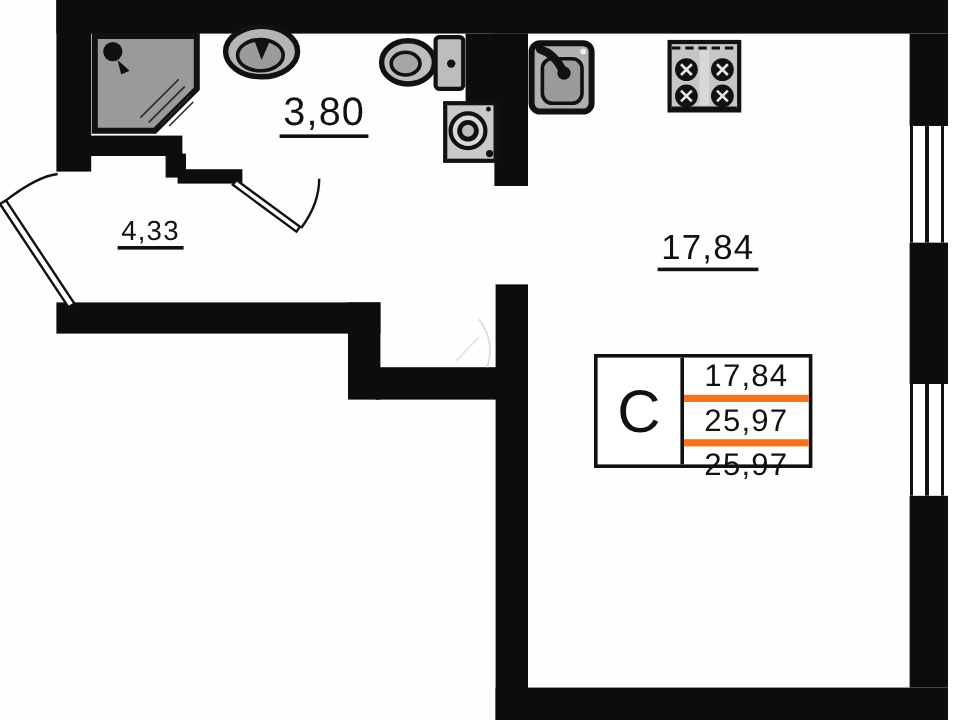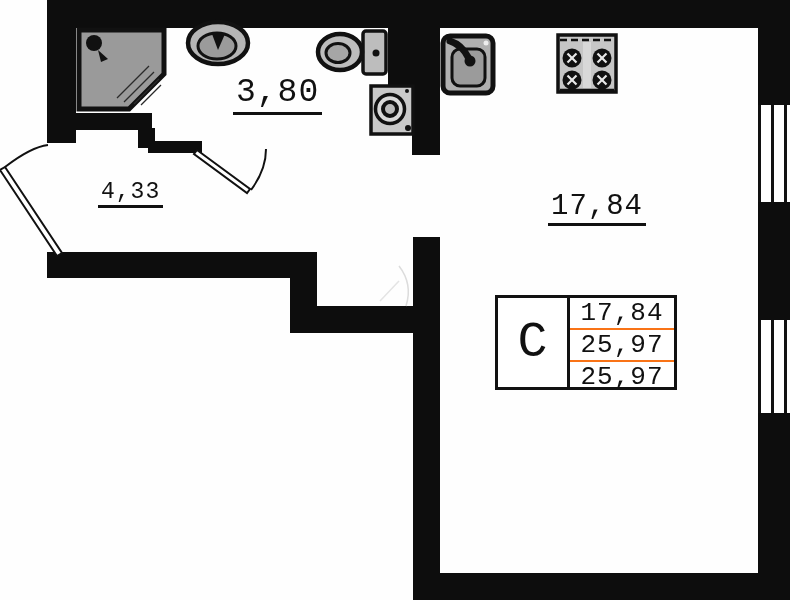--- a/index.html
+++ b/index.html
@@ -1,18 +1,18 @@
 <!DOCTYPE html>
 <html><head>
 <meta charset="utf-8">
 <style>
   html,body{margin:0;padding:0;background:#fff;}
   #plan{
     position:relative;width:790px;height:600px;background:#fefefe;
-    overflow:hidden;font-family:Liberation Mono, monospace;color:#111;
+    overflow:hidden;font-family:Liberation Sans, sans-serif;color:#111;
   }
   .wall{position:absolute;background:#0d0d0d;}
   .vent-slot{position:absolute;background:#fff;}
   .window{
     position:absolute;
     background:repeating-linear-gradient(to right,#111 0px,#111 3px,#fff 3px,#fff 13px);
   }
   svg.fixtures{position:absolute;left:0;top:0;}
   .room-label{
     position:absolute;font-weight:normal;letter-spacing:1px;
@@ -28,21 +28,21 @@
   }
   .stamp-letter{
     width:69px;border-right:3px solid #111;display:flex;
     align-items:center;justify-content:center;font-size:50px;
   }
   .stamp-values{flex:1;display:flex;flex-direction:column;}
   .stamp-row{
     flex:1;display:flex;align-items:center;justify-content:center;
     font-size:26px;letter-spacing:1px;
   }
-  .stamp-row + .stamp-row{border-top:2px solid #f97316;}
+  .stamp-row + .stamp-row{border-top:6px solid #f97316;}
 </style>
 </head>
 <body>
 
 <div id="plan">
 
   <div class="wall" style="left:47px;top:0;width:752px;height:28px"></div>
   <div class="wall" style="left:47px;top:0;width:29px;height:143px"></div>
   <div class="wall" style="left:70px;top:113px;width:82px;height:17px"></div>
   <div class="wall" style="left:138px;top:128px;width:17px;height:20px"></div>

